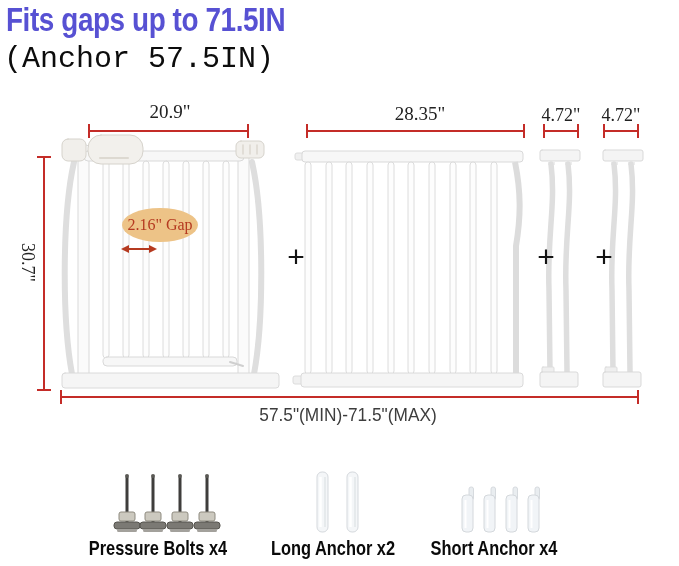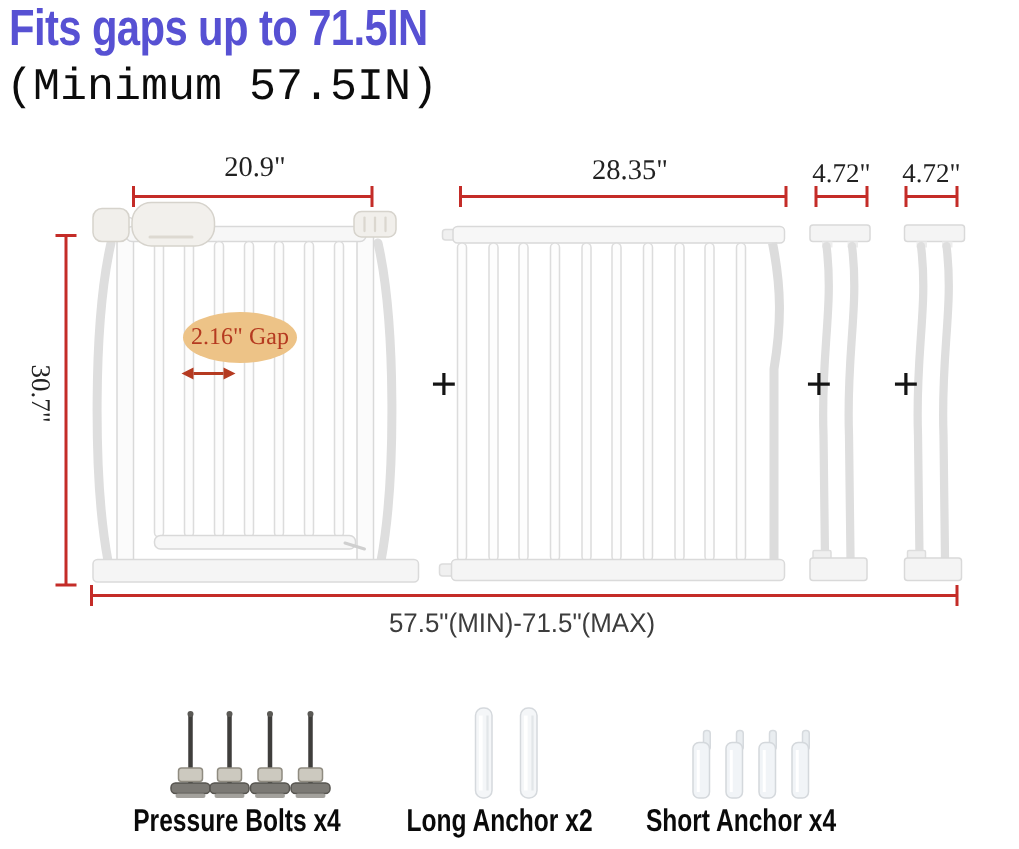--- a/index.html
+++ b/index.html
@@ -174,21 +174,21 @@
       <line x1="509.5" y1="500" x2="509.5" y2="528" stroke="#ffffff" stroke-width="2"></line>
     </g>
     <g>
       <rect x="535" y="487" width="4.5" height="13" rx="2" fill="#e9edf0" stroke="#d6dade"></rect>
       <rect x="528" y="495" width="11" height="37" rx="4" fill="#f1f4f7" stroke="#d4d8dc"></rect>
       <line x1="531.5" y1="500" x2="531.5" y2="528" stroke="#ffffff" stroke-width="2"></line>
     </g>
   </svg>
 
   <div class="title">Fits gaps up to 71.5IN</div>
-  <div class="subtitle">(Minimum 57.5IN)</div>
+  <div class="subtitle">(Anchor 57.5IN)</div>
 
   <div class="dim-label" style="left:110px;top:101px;width:120px">20.9"</div>
   <div class="dim-h" style="left:89px;top:130px;width:159px"></div>
 
   <div class="dim-label" style="left:360px;top:103px;width:120px">28.35"</div>
   <div class="dim-h" style="left:307px;top:130px;width:217px"></div>
 
   <div class="dim-label sm" style="left:523px;top:105px;width:76px">4.72"</div>
   <div class="dim-h" style="left:544px;top:130px;width:34px"></div>
 

